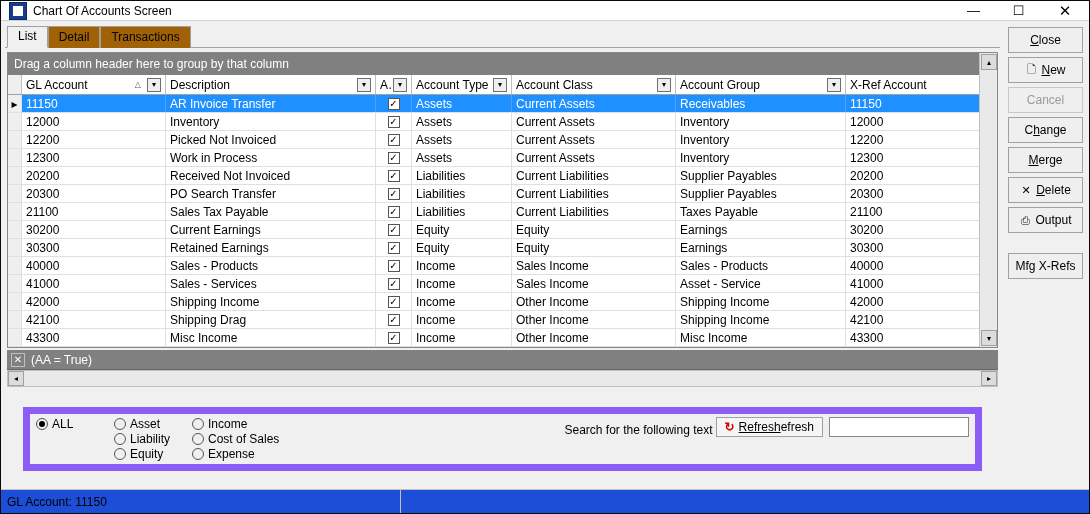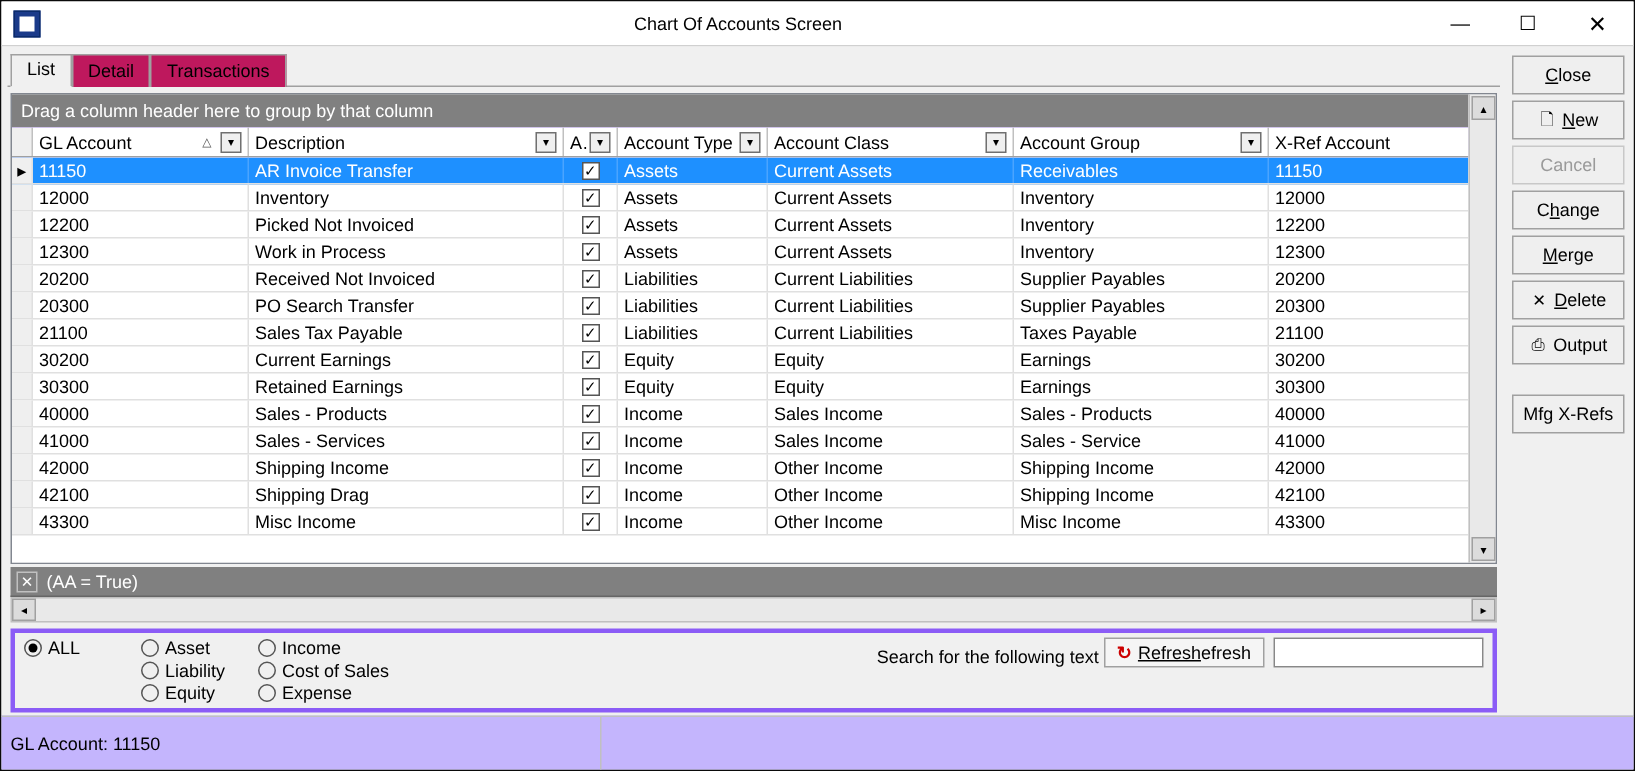--- a/index.html
+++ b/index.html
@@ -1,38 +1,38 @@
 <!DOCTYPE html>
 <html><head>
 <meta charset="utf-8">
 <style>
   * { box-sizing: border-box; font-family: "Segoe UI", Tahoma, sans-serif; }
   html, body { margin:0; padding:0; background:#fff; width:1090px; height:514px; overflow:hidden; font-size:12px; color:#000; }
   .window { width:1090px; height:514px; border:1px solid #0a0a0a; display:flex; flex-direction:column; }
   .titlebar { height:30px; display:flex; align-items:center; border-bottom:1px solid #d0d0d0; background:#fff; }
   .titlebar .appicon { width:18px; height:18px; margin:0 6px 0 8px; background:#1a3a8a; border:1px solid #0a2a6a; position:relative; }
   .titlebar .appicon::after { content:""; position:absolute; width:10px; height:10px; background:#fff; left:3px; top:3px; }
-  .titlebar .title { flex:1; font-size:12px;text-align:center; }
+  .titlebar .title { flex:1; font-size:12px; }
   .titlebar .winbtns { display:flex; height:100%; }
   .titlebar .winbtn { width:45px; display:flex; align-items:center; justify-content:center; cursor:default; font-size:13px; }
   .titlebar .winbtn.close { width:48px; font-size:15px; }
 
   .bodyarea { flex:1; display:flex; flex-direction:row; background:#f0f0f0; }
 
   .leftpanel { flex:1; display:flex; flex-direction:column; padding:4px 4px 0 4px; min-width:0 }
   .tabs { display:flex; position:relative; top:1px; z-index:2; padding-left:2px; }
-  .tab { padding:3px 10px 3px 10px; border:1px solid #a0a0a0; background:#be185d; border-bottom:none; margin-right:0px; font-size:12px; cursor:default; }
+  .tab { padding:3px 10px 3px 10px; border:1px solid #a0a0a0; background:#a16207; border-bottom:none; margin-right:0px; font-size:12px; cursor:default; }
   .tab.active { background:#f0f0f0; border-bottom:1px solid #f0f0f0; position:relative; top:0px; padding-top:2px; padding-bottom:4px}
   .tabline { height:1px; background:#a0a0a0; position:relative; top:0px; z-index:1;}
 
   .gridframe { margin:4px 2px 2px 2px; border:1px solid #828790; display:flex; flex-direction:row; min-height:0; flex:1;}
   .gridmain { flex:1; display:flex; flex-direction:column; min-width:0;}
   .grouphdr { background:#808080; color:#fff; padding:4px 6px; font-size:12px; }
 
-  .cols { display:flex; background:#8b5cf6; border-bottom:1px solid #a0a0a0; }
+  .cols { display:flex; background:#a16207; border-bottom:1px solid #a0a0a0; }
   .rowsel-hdr { width:14px;  border-right:1px solid #c0c0c0; background:#efefef;}
   .colh { display:flex; align-items:center; padding:2px 4px; border-right:1px solid #c0c0c0; background:#fff; font-size:12px; white-space:nowrap; overflow:hidden; height:19px;}
   .colh .lbl { flex:1; overflow:hidden; text-overflow:ellipsis;}
   .colh .dbtn { width:14px; height:14px; border:1px solid #707070; background:#efefef; display:flex; align-items:center; justify-content:center; font-size:8px; margin-left:2px;}
   .colh .sorticon { font-size:8px; color:#555; margin-right:4px;}
   .w-gl{width:144px;} .w-desc{width:210px;} .w-aa{width:36px;} .w-atype{width:100px;} .w-aclass{width:164px;} .w-agroup{width:170px;} .w-xref{width:118px;}
 
   .grid { flex:1; overflow:hidden; background:#fff;}
   .row { display:flex; height:18px; align-items:stretch; border-bottom:1px solid #e0e0e0; font-size:12px; white-space:nowrap;}
   .rowsel { width:14px; border-right:1px solid #e0e0e0; background:#efefef; display:flex; align-items:center; justify-content:center;}
@@ -46,33 +46,33 @@
   .gridvscroll { width:18px; background:#e9e9e9; border-left:1px solid #c0c0c0; position:relative;}
   .gridvscroll .btn { position:absolute; left:1px; width:16px; height:16px; background:#dcdcdc; border:1px solid #a0a0a0; font-size:8px; display:flex; align-items:center; justify-content:center;}
   .gridvscroll .btn.up{top:1px;} .gridvscroll .btn.dn{bottom:1px;}
 
   .filterbar { background:#808080; color:#fff; height:20px; display:flex; align-items:center; padding:0 4px; margin:0 2px; border-bottom:1px solid #666;}
   .filterbar .x { width:14px; height:14px; border:1px solid #c0c0c0; background:#808080; display:flex; align-items:center; justify-content:center; font-size:10px; margin-right:6px;}
 
   .hscroll { height:17px; margin:0 2px 2px 2px; position:relative; background:#e9e9e9; border:1px solid #c0c0c0; display:flex; justify-content:space-between; align-items:center;}
   .hscroll .btn{ width:16px; height:15px; background:#dcdcdc; border:1px solid #a0a0a0; font-size:8px; display:flex; align-items:center; justify-content:center;}
 
-  .bottompanel { margin:2px; border:3px solid #8b5cf6; background:#f0f0f0; padding:3px 6px; display:flex; align-items:flex-start;}
+  .bottompanel { margin:18px; border:7px solid #8b5cf6; background:#f0f0f0; padding:3px 6px; display:flex; align-items:flex-start;}
   .radios { display:flex; flex-direction:column; gap:1px;}
   .radiocol { display:flex; gap:18px;}
   .radiolabel { display:flex; align-items:center; gap:4px; font-size:12px; min-width:60px;}
   .radio { width:12px; height:12px; border:1px solid #555; border-radius:50%; display:flex; align-items:center; justify-content:center;}
   .radio.sel::after{content:"";width:6px;height:6px;background:#000;border-radius:50%;}
   .searcharea{ margin-left:auto; display:flex; flex-direction:row; align-items:flex-end; gap:3px; }
   .searchrow{ display:flex; align-items:center; gap:6px;}
   .refreshbtn{ display:flex; align-items:center; gap:4px; border:1px solid #a0a0a0; background:#f5f5f5; padding:2px 8px; font-size:12px;}
   .refreshbtn .ric{ color:#c00; font-weight:bold; font-size:12px;}
   .searchbox{ width:140px; height:20px; border:1px solid #888; background:#fff;}
 
-  .statusbar { height:36px; border-top:1px solid #c0c0c0; display:flex; align-items:flex-end; background:#c4b5fd; font-size:12px;}
+  .statusbar { height:36px; border-top:1px solid #c0c0c0; display:flex; align-items:flex-end; background:#1d4ed8; font-size:12px;}
   .statusbar .seg{ padding:2px 6px; border-right:1px solid #c0c0c0; height:100%; display:flex; align-items:center;}
   .statusbar .seg:first-child{ width:400px;}
 
   .rightpanel{ width:85px; padding:6px 6px 6px 4px; display:flex; flex-direction:column; gap:4px;}
   .rightpanel .gap{ height:12px;}
   .rbtn{ height:22px; border:1px solid #a0a0a0; background:#efefef; font-size:12px; display:flex; align-items:center; justify-content:center; padding:12px 4px; white-space:nowrap; cursor:default;}
   .rbtn.disabled{ color:#9a9a9a; border-color:#c8c8c8; }
   .rbtn .ic{ width:12px; height:12px; margin-right:4px; display:inline-flex; align-items:center; justify-content:center; font-size:11px;}
   .u{ text-decoration:underline; }
 </style>
@@ -260,21 +260,21 @@
               </div>
               <div class="row">
                 <div class="rowsel"></div>
                 <div class="cell w-gl">41000</div>
                 <div class="cell w-desc">Sales - Services</div>
                 <div class="cell aa w-aa">
                   <span class="chk">✓</span>
                 </div>
                 <div class="cell w-atype">Income</div>
                 <div class="cell w-aclass">Sales Income</div>
-                <div class="cell w-agroup">Sales - Service</div>
+                <div class="cell w-agroup">Asset - Service</div>
                 <div class="cell w-xref" style="flex:1;border-right:none">41000</div>
               </div>
               <div class="row">
                 <div class="rowsel"></div>
                 <div class="cell w-gl">42000</div>
                 <div class="cell w-desc">Shipping Income</div>
                 <div class="cell aa w-aa">
                   <span class="chk">✓</span>
                 </div>
                 <div class="cell w-atype">Income</div>

